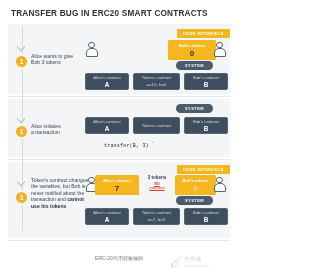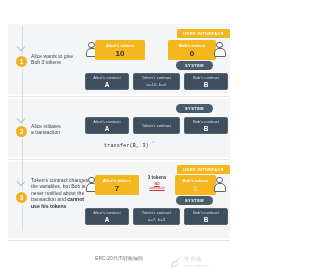--- a/index.html
+++ b/index.html
@@ -115,20 +115,21 @@
   }
   .watermark .wmsub{
     position:absolute;left:14px;top:11px;font-size:3.4px;color:#a8aeb4;letter-spacing:.2px;
   }
 </style>
 </head>
 <body>
 
 <div id="page">
 
+  <div class="title">TRANSFER BUG IN ERC20 SMART CONTRACTS</div>
 
   <div class="panel p1"></div>
   <div class="panel p2"></div>
   <div class="panel p3"></div>
 
   <div class="divline" style="top:96px"></div>
   <div class="divline" style="top:159px"></div>
   <div class="divline" style="top:240px"></div>
 
   <div class="timeline"></div>
@@ -140,24 +141,20 @@
   <div class="steptext" style="left:31px;top:53px">
     <span>Alice wants to give</span><br>
     <span>Bob 3 tokens</span>
   </div>
 
   <div class="badge ui" style="left:177px;top:29px">USER INTERFACE</div>
 
   <div class="avatar" style="left:85px;top:41px">
     <div class="head"></div>
     <div class="body"></div>
-  </div>
-  <div class="tokenbox" style="left:95px;top:40px;width:50px">
-    <div class="tlabel">Alice's tokens</div>
-    <div class="tval">10</div>
   </div>
 
   <div class="tokenbox" style="left:168px;top:40px;width:48px">
     <div class="tlabel">Bob's tokens</div>
     <div class="tval">0</div>
   </div>
   <div class="avatar" style="left:213px;top:41px">
     <div class="head"></div>
     <div class="body"></div>
   </div>

